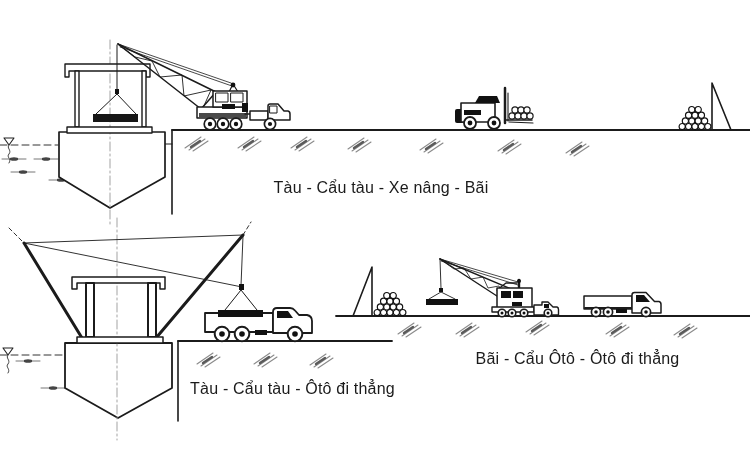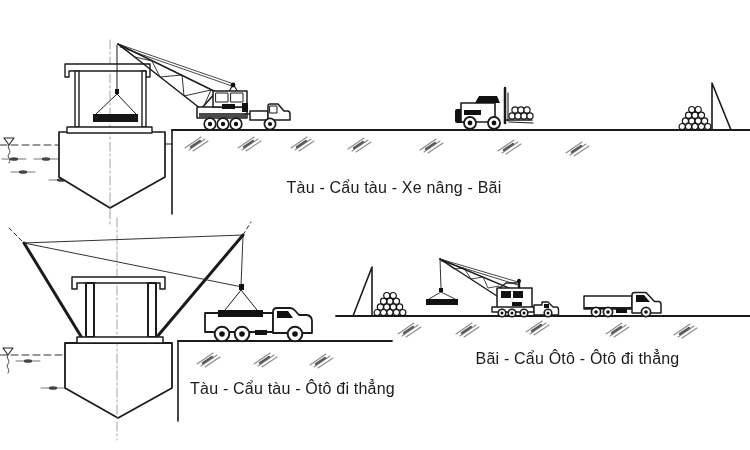--- a/index.html
+++ b/index.html
@@ -1,21 +1,21 @@
 <!DOCTYPE html>
 <html><head>
 <meta charset="utf-8">
 <style>
   html,body{margin:0;padding:0;background:#fff;}
   .stage{position:relative;width:750px;height:450px;background:#ffffff;overflow:hidden;
          font-family:"Liberation Sans", sans-serif;}
   .stage svg{position:absolute;left:0;top:0;}
   .caption{position:absolute;color:#1b1b1b;font-size:16px;letter-spacing:.2px;
            text-align:center;white-space:nowrap;line-height:19px;}
-  #cap1{left:269px;top:178px;width:250px;}
+  #cap1{left:256px;top:178px;width:250px;}
   #cap2{left:170px;top:379px;width:245px;}
   #cap3{left:455px;top:349px;width:245px;}
 </style>
 </head>
 <body>
 
 <div class="stage">
 <svg width="750" height="450" viewBox="0 0 750 450" fill="none" stroke-linecap="round" stroke-linejoin="round">
   <defs>
     <g id="tuft" stroke="#8a8a8a" stroke-width="1.1" fill="none">

